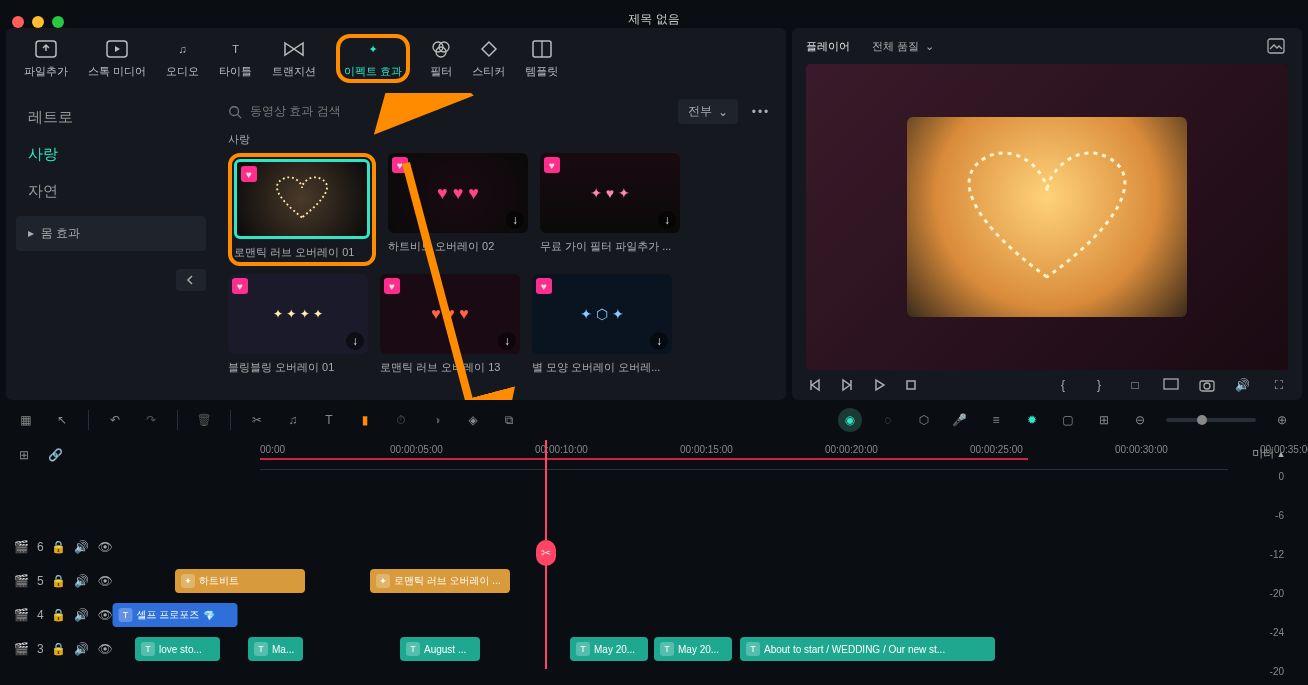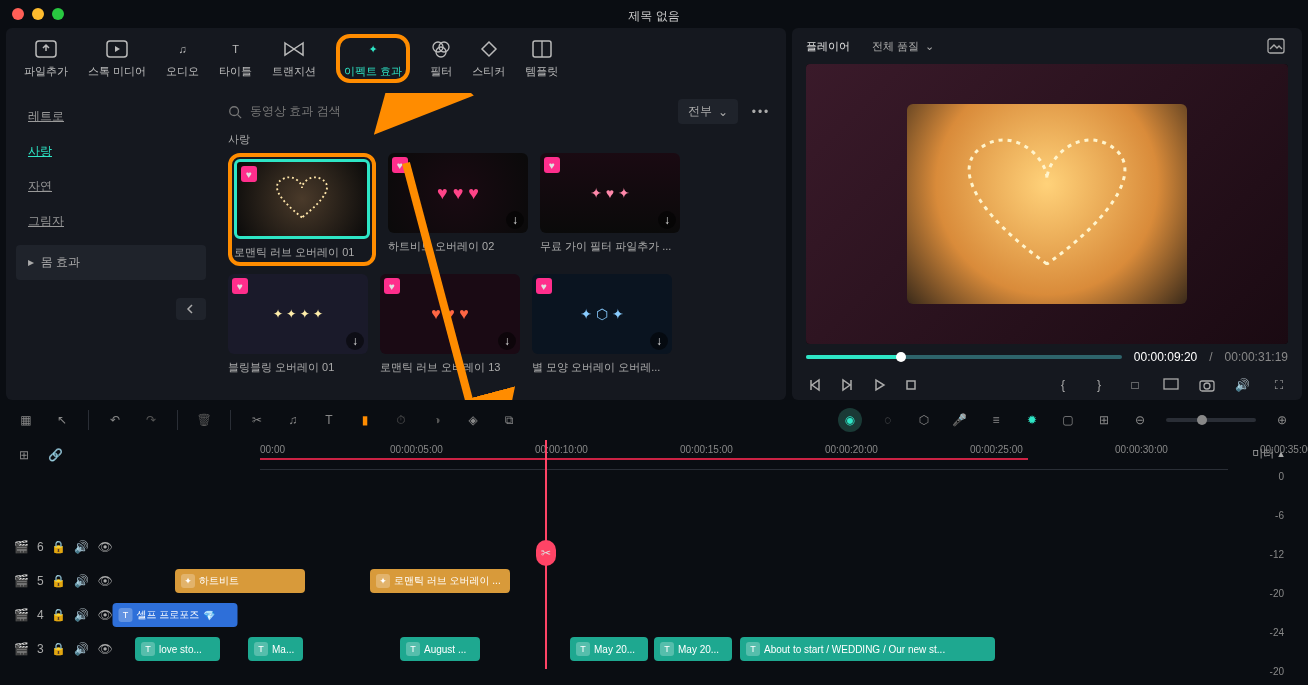--- a/index.html
+++ b/index.html
@@ -8,23 +8,23 @@
   color: #e0e0e0;
   font-family: -apple-system, "Segoe UI", sans-serif;
   font-size: 12px;
   width: 1308px;
   height: 685px;
   overflow: hidden;
 }
 .titlebar {
   height: 28px;
   display: flex;
-  align-items: flex-start;
+  align-items: flex-end;
   position: relative;
-  padding: 8px 12px;
+  padding: 0 12px;
   text-decoration: underline;
 }
 .traffic-lights { display: flex; gap: 8px; }
 .tl { width: 12px; height: 12px; border-radius: 50%; }
 .tl.red { background: #ff5f57; }
 .tl.yellow { background: #febc2e; }
 .tl.green { background: #28c840; }
 .title { position: absolute; left: 50%; transform: translateX(-50%); font-size: 12px; color: #ccc; }
 
 .main-row { display: flex; height: 372px; }
@@ -33,21 +33,21 @@
 
 .tab-strip { display: flex; gap: 20px; padding: 6px 18px 10px; align-items: center; }
 .tab { display: flex; flex-direction: column; align-items: center; gap: 4px; color: #bbb; cursor: pointer; font-size: 11px; }
 .tab.active { color: #2ee6c6; }
 .tab-icon { width: 22px; height: 22px; display: flex; align-items: center; justify-content: center; }
 .tab-highlight { border: 4px solid #ff8c00; border-radius: 14px; padding: 2px 6px; }
 .tab-highlight .tab { margin: -2px; }
 
 .left-body { display: flex; flex: 1; min-height: 0; }
 .sidebar { width: 210px; padding: 6px 10px; overflow: hidden; }
-.side-item { padding: 9px 12px; color: #999; cursor: pointer; font-size: 12px; text-decoration: underline; }
+.side-item { padding: 9px 12px; color: #999; cursor: pointer; font-size: 15px; }
 .side-item.active { color: #2ee6c6; }
 .side-group { background: #1f232b; border-radius: 4px; padding: 9px 12px; margin-top: 6px; cursor: pointer; color: #aaa; font-size: 12px; }
 .side-collapse { margin-top: 18px; background: #1f232b; border-radius: 4px; width: 30px; height: 22px; display: flex; align-items: center; justify-content: center; margin-left: auto; }
 
 .content { flex: 1; padding: 6px 12px; overflow: hidden; position: relative; }
 .content-header { display: flex; align-items: center; gap: 10px; margin-bottom: 8px; }
 .search { flex: 1; display: flex; align-items: center; gap: 8px; color: #777; }
 .search-icon { width: 14px; height: 14px; }
 .dd { background: #1f232b; border-radius: 4px; padding: 4px 10px; display: flex; align-items: center; gap: 6px; color: #aaa; cursor: pointer; }
 .more { width: 26px; display: flex; justify-content: center; cursor: pointer; color: #aaa; letter-spacing: 2px; }
@@ -193,21 +193,20 @@
         </span>
         <span>템플릿</span>
       </div>
     </div>
 
     <div class="left-body">
       <div class="sidebar">
         <div class="side-item">레트로</div>
         <div class="side-item active">사랑</div>
         <div class="side-item">자연</div>
-        <div class="side-item">그림자</div>
         <div class="side-group">
           <span>▸</span>&nbsp;
           <span>몸 효과</span>
         </div>
         <div class="side-collapse">
           <svg width="10" height="10" viewBox="0 0 10 10">
               <path d="M6 1L2 5l4 4" fill="none" stroke="#aaa" stroke-width="1.5"></path>
             </svg>
         </div>
       </div>
@@ -315,29 +314,20 @@
           </svg>
       </div>
     </div>
     <div class="preview">
       <div style="position:absolute;inset:0;background:linear-gradient(135deg,#3a1a2a,#1a0a12)"></div>
       <div class="preview-heart" style="position:relative">
         <svg width="280" height="200" viewBox="0 0 280 200" style="position:absolute;inset:0">
           <path d="M140 160 C70 110 40 60 80 40 C110 25 140 55 140 75 C140 55 170 25 200 40 C240 60 210 110 140 160" fill="none" stroke="#fff4cc" stroke-width="3" stroke-dasharray="4 5"></path>
         </svg>
       </div>
-    </div>
-    <div class="progress">
-      <div class="prog-track">
-        <div class="prog-fill"></div>
-        <div class="prog-knob"></div>
-      </div>
-      <span class="time-cur">00:00:09:20</span>
-      <span class="time-dur">/</span>
-      <span class="time-dur">00:00:31:19</span>
     </div>
     <div class="player-controls">
       <div class="pc-group">
         <div class="pc-btn">
             <svg width="14" height="14" viewBox="0 0 14 14">
               <path d="M11 2v10L4 7z M3 2v10" fill="none" stroke="#aaa" stroke-width="1.5"></path>
             </svg>
           </div>
         <div class="pc-btn">
             <svg width="14" height="14" viewBox="0 0 14 14">

